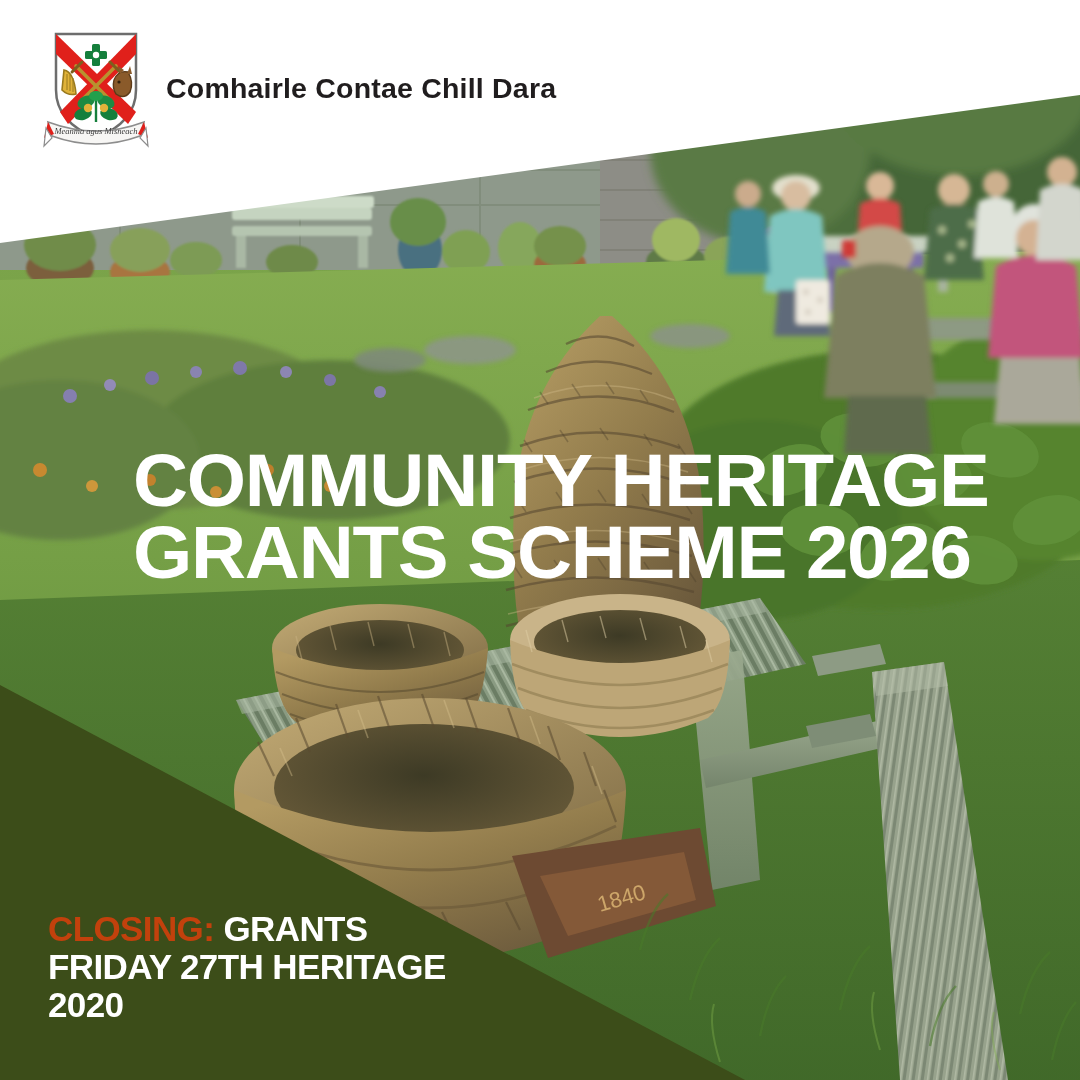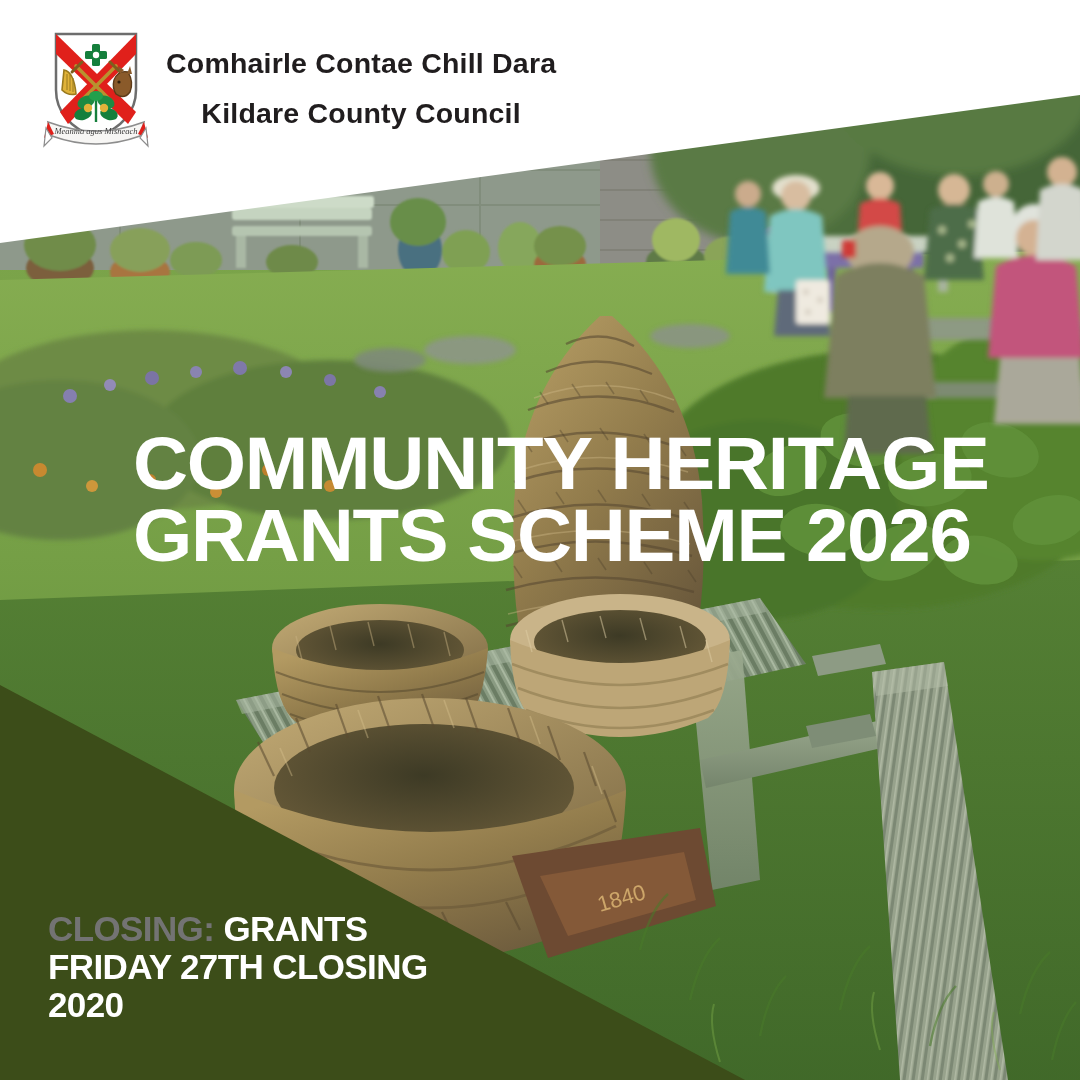--- a/index.html
+++ b/index.html
@@ -43,34 +43,34 @@
     z-index:5;
   }
 
   
   .logo-block {
     position:absolute; left:40px; top:26px;
     display:flex; align-items:center; gap:14px;
     z-index:20;
   }
   .crest { width:112px; height:124px; flex:0 0 auto; display:block; }
-  .logo-text { display:flex; flex-direction:column; justify-content:center; gap:14px; padding-top:2px;text-align:center;}
+  .logo-text { display:flex; flex-direction:row; justify-content:center; gap:14px; padding-top:2px;}
   .logo-line {
     font-family:"Liberation Sans", sans-serif;
     font-weight:bold;
     font-size:28.5px;
     letter-spacing:0.2px;
     color:#201d1e;
     white-space:nowrap;
     line-height:1.26;
   }
 
   
   .headline {
-    position:absolute; left:133px; top:428px;
+    position:absolute; left:133px; top:445px;
     z-index:20;
     width:880px;
   }
   .headline-line {
     font-family:"Liberation Sans Narrow","Liberation Sans", sans-serif;
     font-weight:bold;
     font-size:74px;
     line-height:72px;
     color:#ffffff;
     letter-spacing:-1.2px;
@@ -86,21 +86,21 @@
   }
   .closing-line {
     font-family:"Liberation Sans", sans-serif;
     font-weight:bold;
     font-size:35px;
     line-height:38px;
     color:#ffffff;
     letter-spacing:-0.6px;
     white-space:nowrap;
   }
-  .closing-label { color:#737373; }
+  .closing-label { color:#c2410c; }
 </style>
 </head>
 <body>
 
 <div id="poster">
 
   <div class="photo">
     <svg viewBox="0 0 1080 1080" preserveAspectRatio="none">
       <defs>
         <linearGradient id="skyGrad" x1="0" y1="0" x2="0" y2="1">
@@ -565,28 +565,27 @@
         <path d="M8 96 q48 18 96 0 l-4 14 q-44 16 -88 0 Z" fill="#f7f6f4" stroke="#8d8d8d" stroke-width="1.6"></path>
         <path d="M8 96 l-4 16 l10 -4 Z" fill="#e0201b"></path>
         <path d="M104 96 l4 16 l-10 -4 Z" fill="#e0201b"></path>
         <path d="M6 102 l-2 18 l8 -8 Z" fill="#ffffff" stroke="#8d8d8d" stroke-width="1.2"></path>
         <path d="M106 102 l2 18 l-8 -8 Z" fill="#ffffff" stroke="#8d8d8d" stroke-width="1.2"></path>
         <text x="56" y="108" text-anchor="middle" font-family="Liberation Serif, serif" font-size="8.5" font-style="italic" fill="#3b3b3b">Meanma agus Misneach</text>
       </g>
     </svg>
     <div class="logo-text">
       <div class="logo-line">Comhairle Contae Chill Dara</div>
-      <div class="logo-line">Kildare County Council</div>
     </div>
   </div>
 
   <div class="headline">
     <div class="headline-line">COMMUNITY HERITAGE</div>
     <div class="headline-line">GRANTS SCHEME 2026</div>
   </div>
 
   <div class="closing-block">
     <div class="closing-line"><span class="closing-label">CLOSING:</span> <span>GRANTS</span></div>
-    <div class="closing-line">FRIDAY 27TH CLOSING</div>
+    <div class="closing-line">FRIDAY 27TH HERITAGE</div>
     <div class="closing-line">2020</div>
   </div>
 
 </div>
 
 </body></html>

